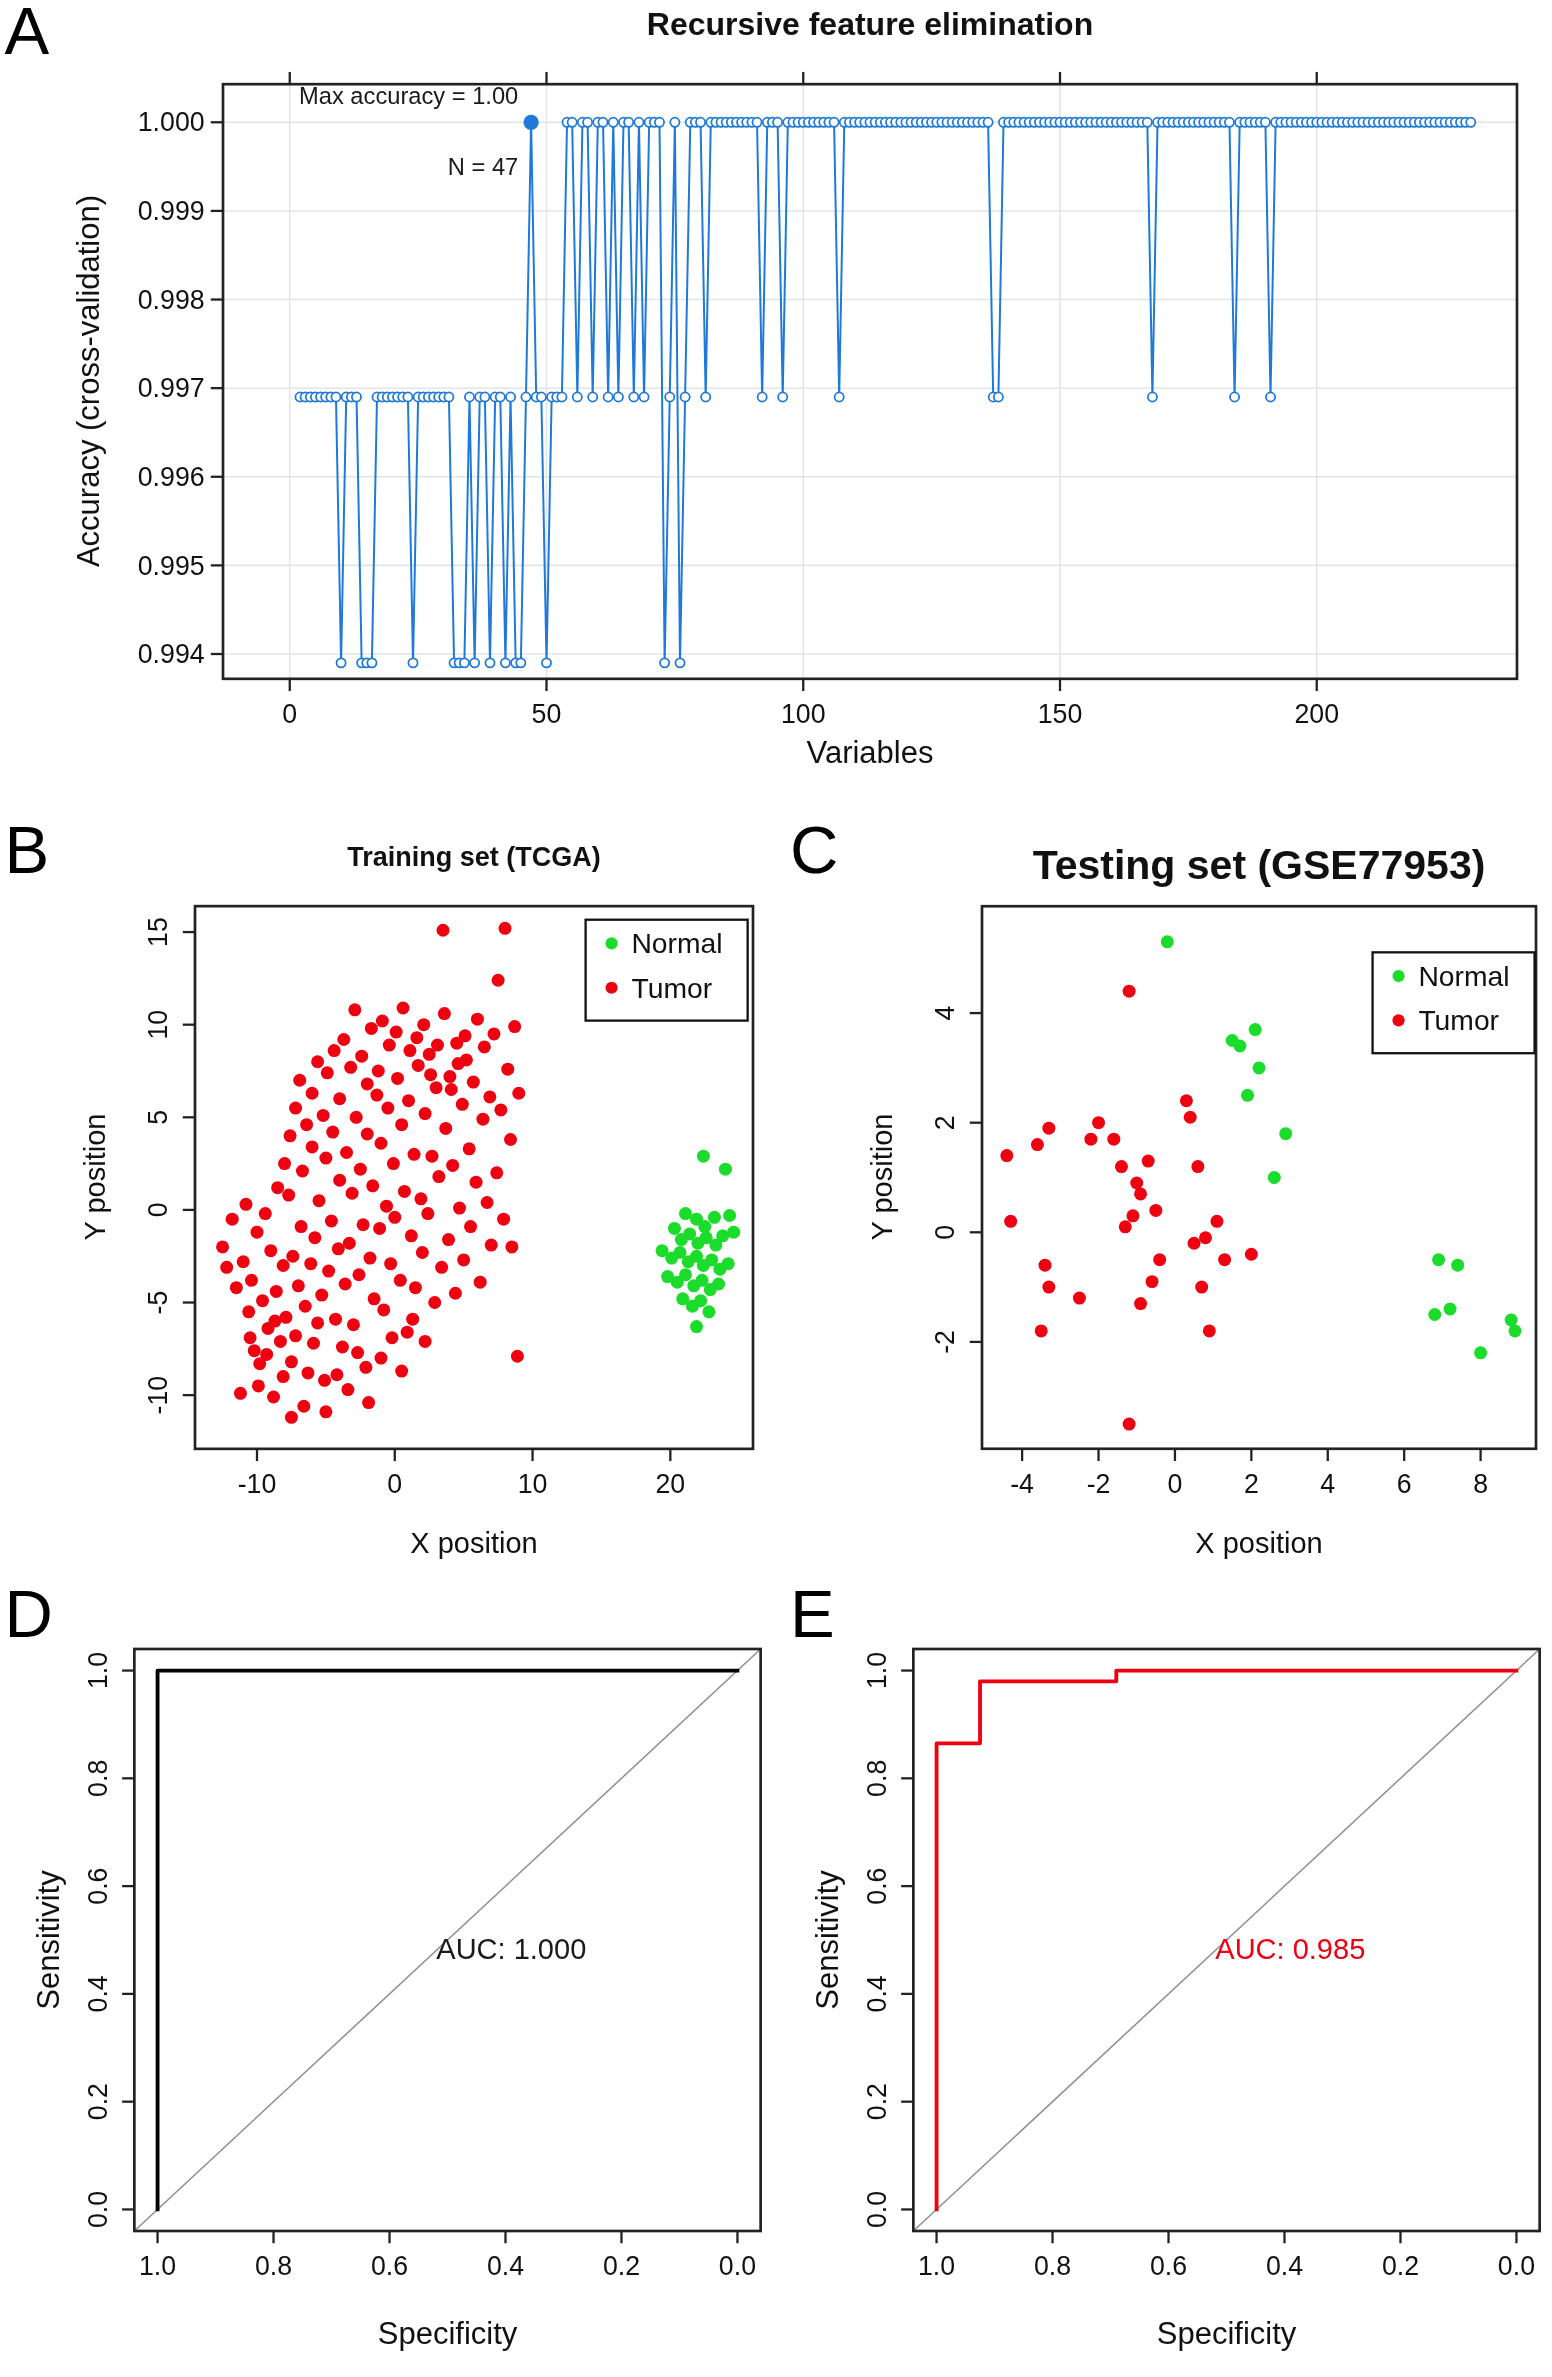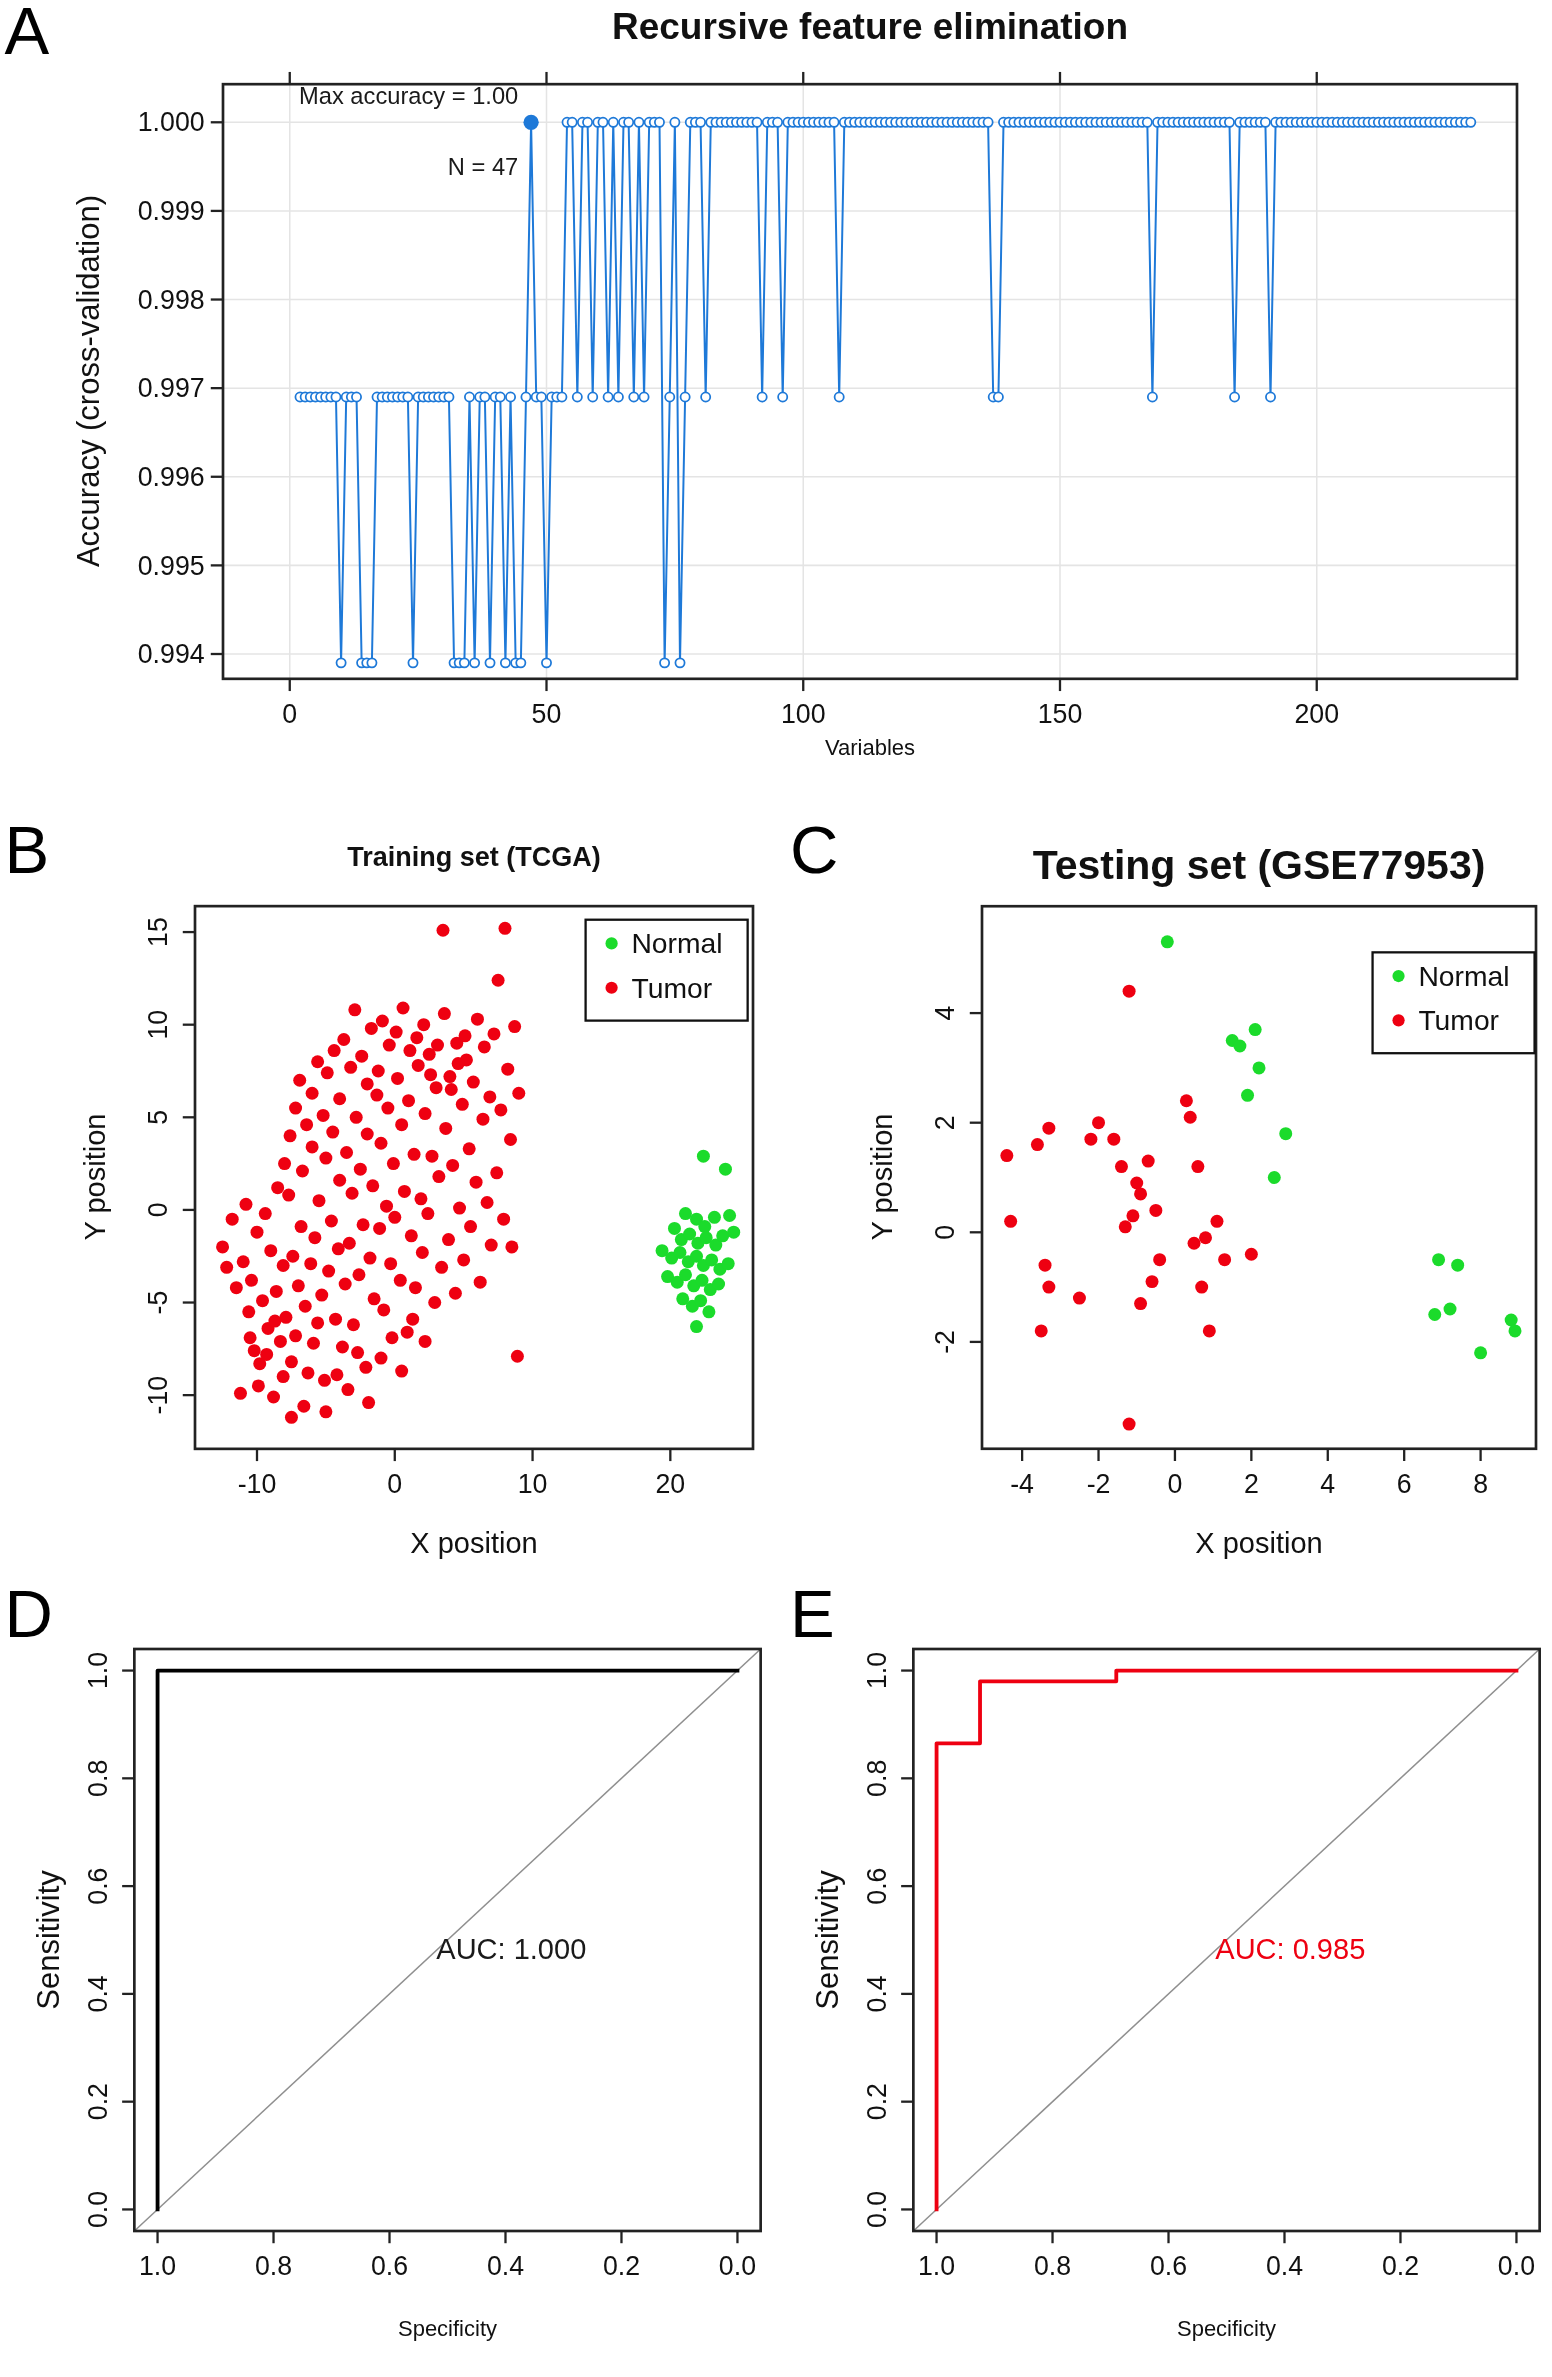--- a/index.html
+++ b/index.html
@@ -1,20 +1,20 @@
 <!DOCTYPE html>
 <html style="font-size:12.2px"><head>
 <meta charset="utf-8">
 <style>
   html,body{margin:0;padding:0;background:#fff;}
   body{font-family:"Liberation Sans", sans-serif;}
   .fig{position:relative;width:1552px;height:2377px;background:#ffffff;overflow:hidden;}
   .plot-letter{position:absolute;font-size:67px;color:#000;line-height:1;}
-  .panel-title{position:absolute;text-align:center;font-weight:bold;font-size:37px;color:#111;}
-  .x-label{position:absolute;text-align:center;font-size:22px;color:#111;}
+  .panel-title{position:absolute;text-align:center;font-weight:bold;font-size:32px;color:#111;}
+  .x-label{position:absolute;text-align:center;font-size:31px;color:#111;}
   .y-label{position:absolute;font-size:31px;color:#111;transform:translate(-50%,-50%) rotate(-90deg);white-space:nowrap;}
   svg{overflow:visible;position:absolute;}
   #letter-a{left:4.6px;top:-3.1px;}
   #letter-b{left:4.6px;top:816px;}
   #letter-c{left:790px;top:816px;}
   #letter-d{left:4.6px;top:1580px;}
   #letter-e{left:790px;top:1580px;}
   #title-a{left:223px;top:6.1px;width:1294px;}
   #title-b{left:195px;top:842px;width:558px;font-size:27px;}
   #title-c{left:982px;top:842px;width:554px;font-size:41px;}

